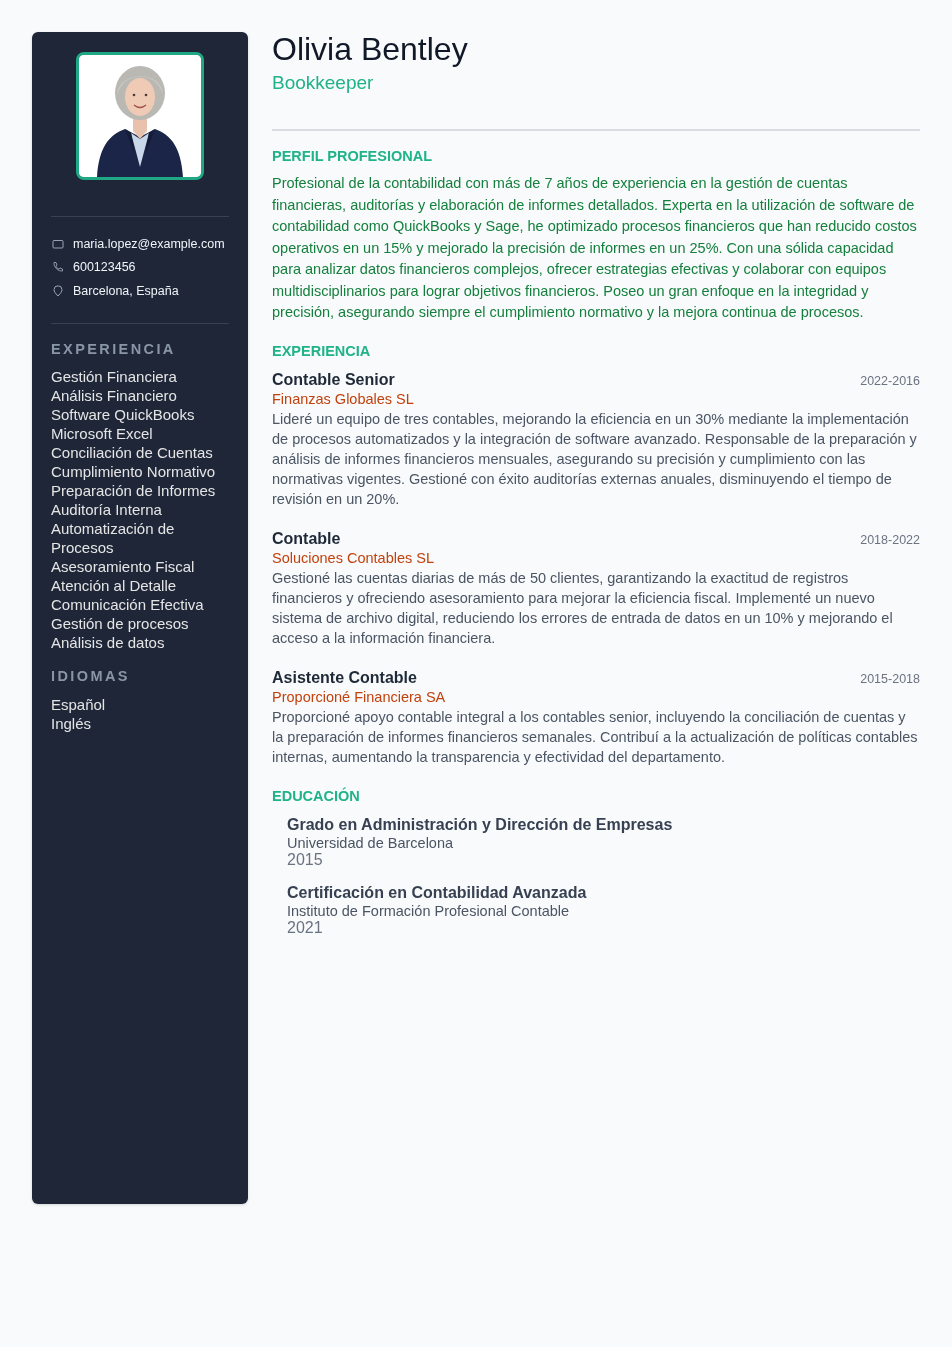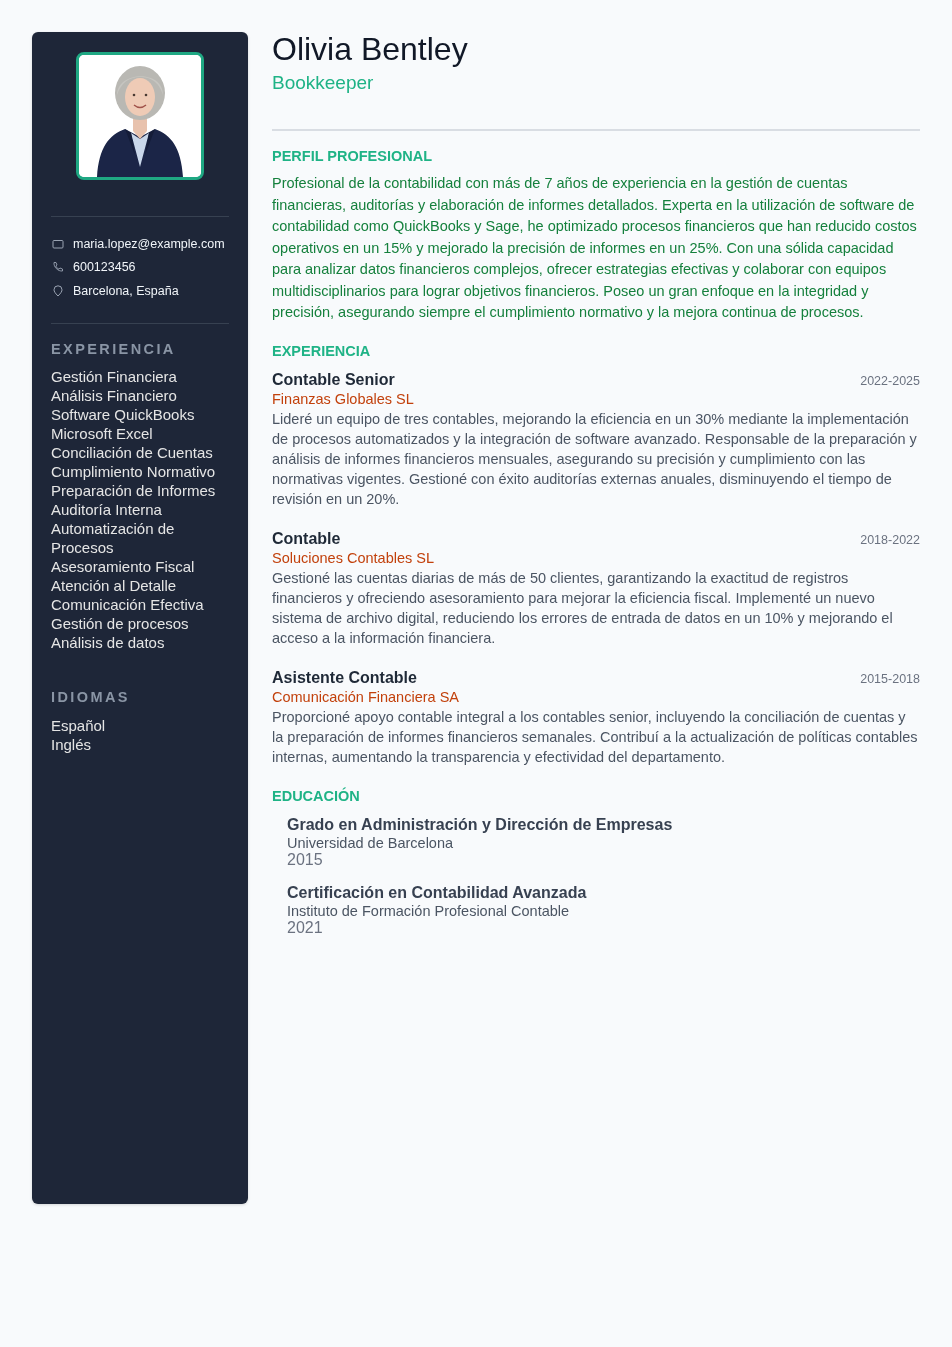--- a/index.html
+++ b/index.html
@@ -22,21 +22,21 @@
   .contact { margin-top: 15px; }
   .contact-item { display: flex; align-items: center; font-size: 12.5px; height: 23.5px; color: #f1f5f9; }
   .contact-item .ico { width: 14px; height: 14px; margin-right: 8px; display: inline-flex; align-items: center; justify-content: center; }
   .contact-item .ico svg { width: 12px; height: 12px; }
   .divider2 { height: 1px; background: #374151; margin: 20px 0 0 0; }
   .side-heading {
     font-size: 14.5px; font-weight: bold; letter-spacing: 2.4px; color: #8a95a5;
     margin-top: 17px; margin-bottom: 10px;
   }
   .side-list div { font-size: 15px; line-height: 19px; color: #e5e5e5; }
-  .side-heading.lang { margin-top: 37px; margin-bottom: 11px; }
+  .side-heading.lang { margin-top: 16px; margin-bottom: 11px; }
 
   .main { position: absolute; left: 272px; top: 30px; width: 648px; }
   .name { font-size: 32px; color: #111827; font-weight: normal; line-height: 38px; }
   .title { font-size: 19px; color: #1fb386; margin-top: 3px; line-height: 24px; }
   .hr { height: 2px; background: #d9dde3; margin-top: 34px; }
   .section-title { font-size: 14.5px; font-weight: bold; color: #1fb386; margin-top: 16px; line-height: 18px; }
   .summary { font-size: 14.5px; line-height: 21.5px; color: #15803d; margin-top: 8px; }
   .job { margin-top: 10px; }
   .job + .job { margin-top: 20px; }
   .job-head { display: flex; justify-content: space-between; align-items: baseline; }
@@ -146,41 +146,41 @@
     <h2 class="section-title">PERFIL PROFESIONAL</h2>
     <p class="summary">Profesional de la contabilidad con más de 7 años de experiencia en la gestión de cuentas financieras, auditorías y elaboración de informes detallados. Experta en la utilización de software de contabilidad como QuickBooks y Sage, he optimizado procesos financieros que han reducido costos operativos en un 15% y mejorado la precisión de informes en un 25%. Con una sólida capacidad para analizar datos financieros complejos, ofrecer estrategias efectivas y colaborar con equipos multidisciplinarios para lograr objetivos financieros. Poseo un gran enfoque en la integridad y precisión, asegurando siempre el cumplimiento normativo y la mejora continua de procesos.</p>
   </section>
 
   <section id="sec-exp">
     <h2 class="section-title" style="margin-top:0">EXPERIENCIA</h2>
 
     <div class="job">
       <div class="job-head">
         <div class="job-title">Contable Senior</div>
-        <div class="job-date">2022-2025</div>
+        <div class="job-date">2022-2016</div>
       </div>
       <div class="job-company">Finanzas Globales SL</div>
       <p class="job-desc">Lideré un equipo de tres contables, mejorando la eficiencia en un 30% mediante la implementación de procesos automatizados y la integración de software avanzado. Responsable de la preparación y análisis de informes financieros mensuales, asegurando su precisión y cumplimiento con las normativas vigentes. Gestioné con éxito auditorías externas anuales, disminuyendo el tiempo de revisión en un 20%.</p>
     </div>
 
     <div class="job">
       <div class="job-head">
         <div class="job-title">Contable</div>
         <div class="job-date">2018-2022</div>
       </div>
       <div class="job-company">Soluciones Contables SL</div>
       <p class="job-desc">Gestioné las cuentas diarias de más de 50 clientes, garantizando la exactitud de registros financieros y ofreciendo asesoramiento para mejorar la eficiencia fiscal. Implementé un nuevo sistema de archivo digital, reduciendo los errores de entrada de datos en un 10% y mejorando el acceso a la información financiera.</p>
     </div>
 
     <div class="job">
       <div class="job-head">
         <div class="job-title">Asistente Contable</div>
         <div class="job-date">2015-2018</div>
       </div>
-      <div class="job-company">Comunicación Financiera SA</div>
+      <div class="job-company">Proporcioné Financiera SA</div>
       <p class="job-desc">Proporcioné apoyo contable integral a los contables senior, incluyendo la conciliación de cuentas y la preparación de informes financieros semanales. Contribuí a la actualización de políticas contables internas, aumentando la transparencia y efectividad del departamento.</p>
     </div>
   </section>
 
   <section id="sec-edu">
     <h2 class="section-title" style="margin-top:0">EDUCACIÓN</h2>
 
     <div class="edu">
       <div class="edu-title">Grado en Administración y Dirección de Empresas</div>
       <div class="edu-school">Universidad de Barcelona</div>

